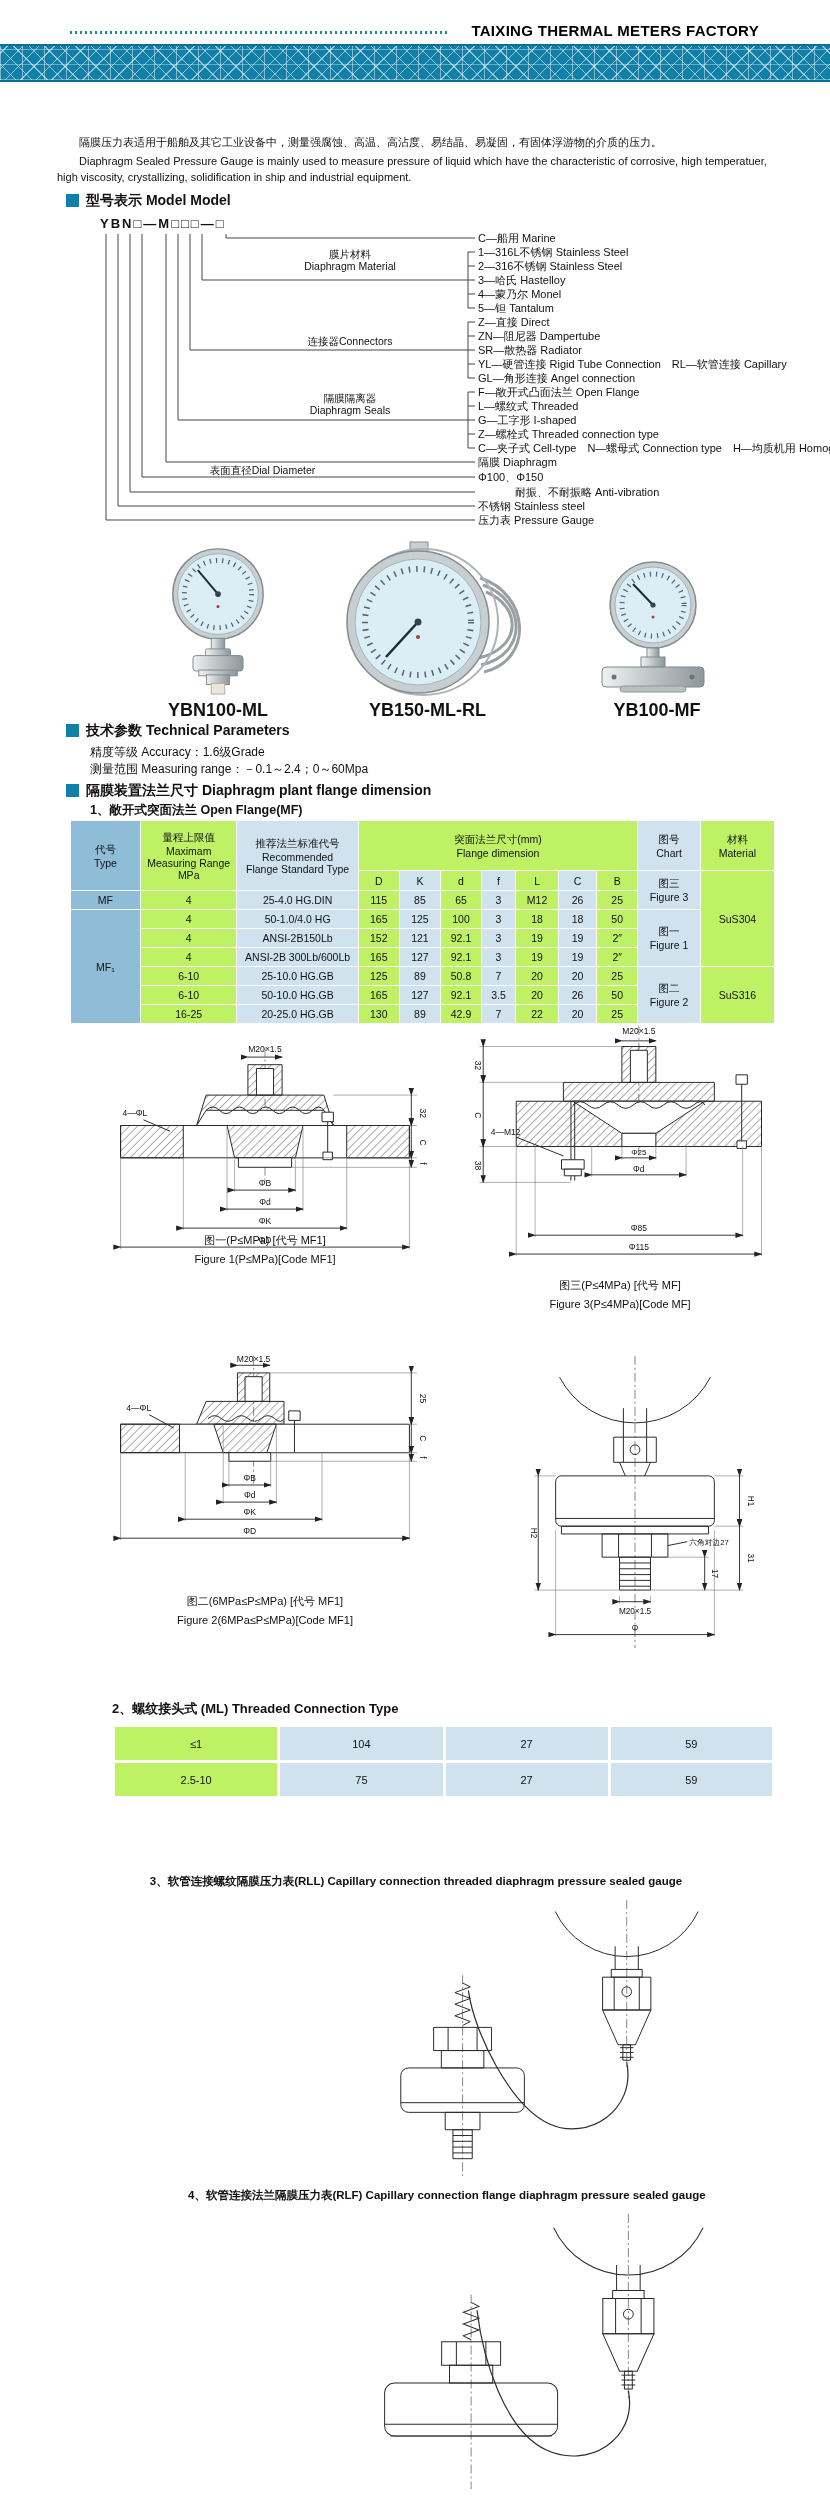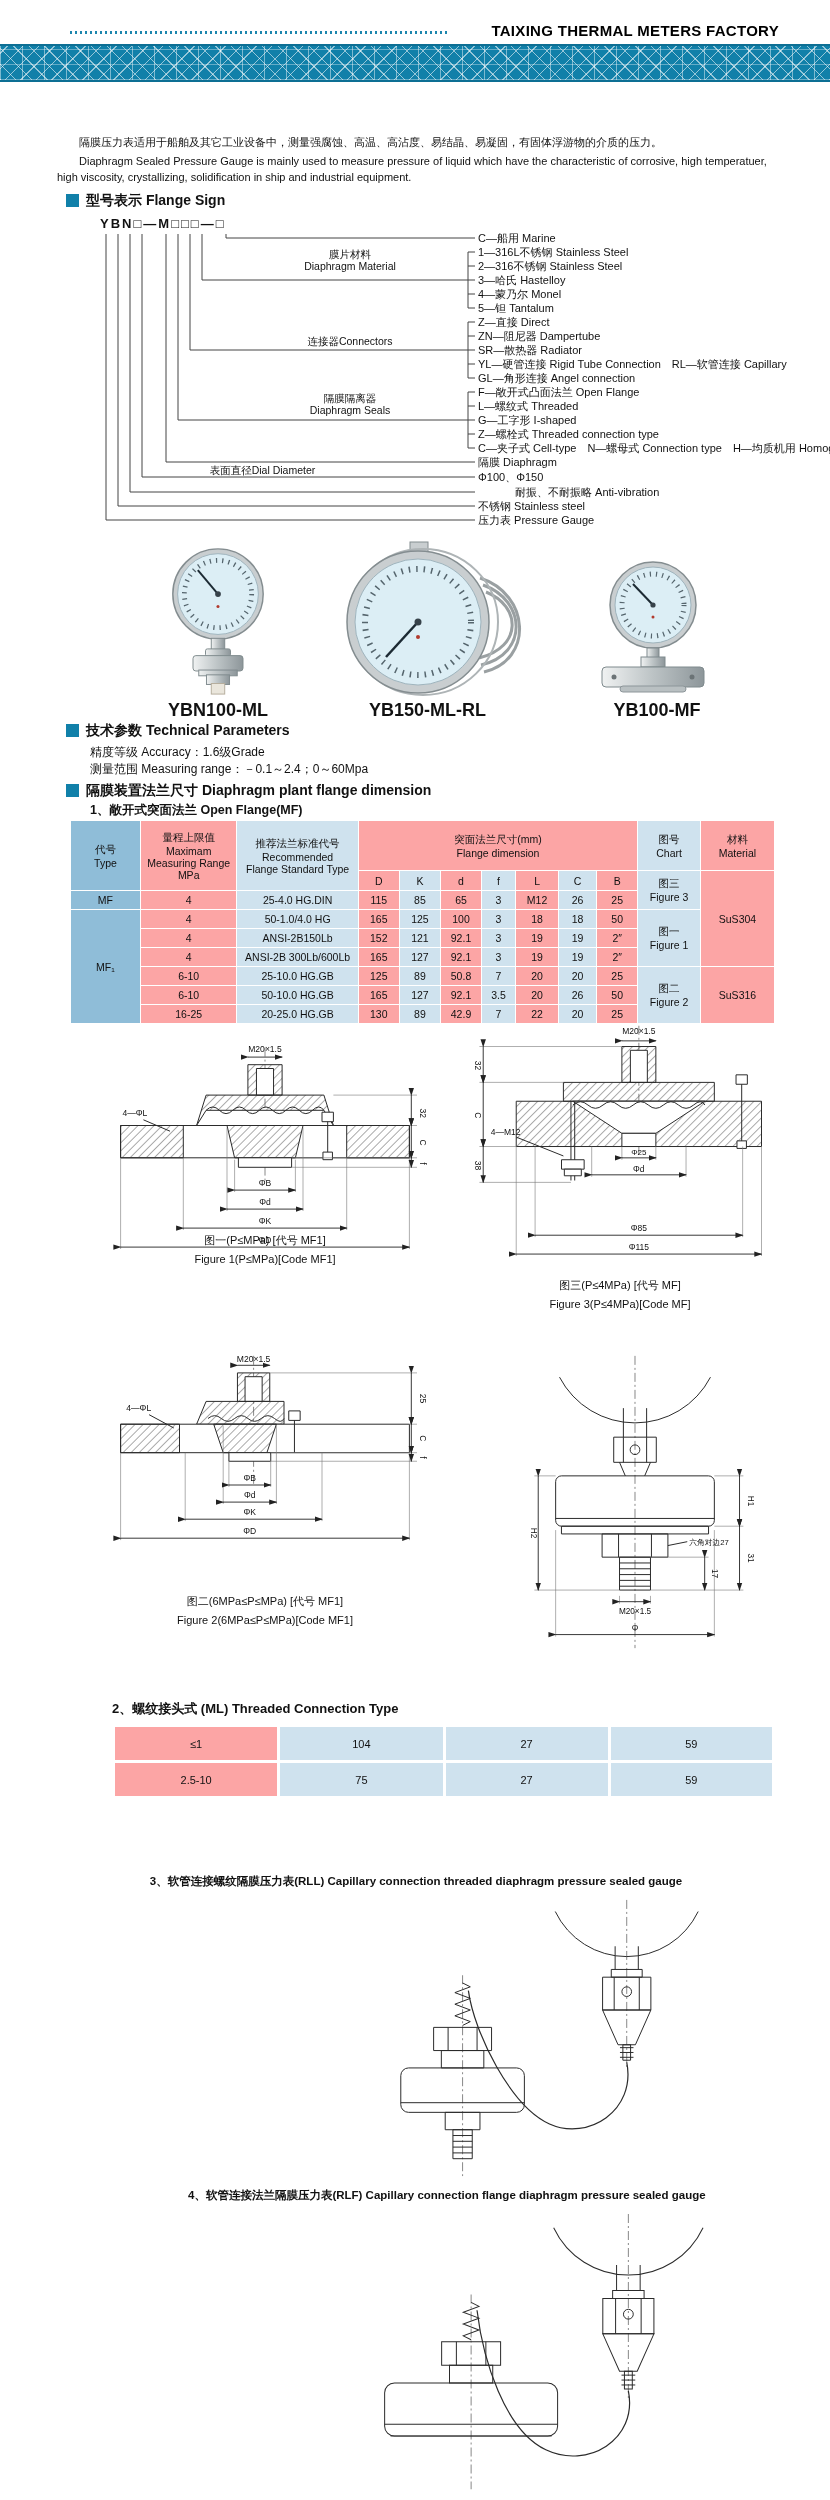--- a/index.html
+++ b/index.html
@@ -28,45 +28,45 @@
   .code{font-size:13px;font-weight:bold;letter-spacing:2px;}
   .opt{position:absolute;left:378px;font-size:11px;line-height:14px;white-space:nowrap;}
   .glabel{position:absolute;font-size:10.5px;text-align:center;line-height:12px;}
   
   table{border-collapse:collapse;}
   td,th{border:1.5px solid #fff;text-align:center;vertical-align:middle;font-weight:normal;}
   .t1{font-size:10.5px;}
   .t1 td,.t1 th{padding:0 2px;}
   .h-blue{background:#74aed2;}
   .c-blue{background:#8fbdd8;}
-  .g{background:#fca5a5;}
+  .g{background:#bef264;}
   .b{background:#cfe2ee;}
   .t2{font-size:11px;}
   .t2 td,.t2 th{border:3px solid #fff;}
   .cap{font-size:11px;text-align:center;line-height:19px;}
   .gcap{font-size:18px;font-weight:600;text-align:center;}
   svg text{font-family:"Liberation Sans","DejaVu Sans",sans-serif;}
   .dwg line,.dwg path,.dwg rect,.dwg polygon{vector-effect:non-scaling-stroke;}
 </style>
 </head>
 <body>
 
 <div class="page">
 
   <div class="abs dotline" style="left:70px;top:31px;width:380px;"></div>
-  <div class="abs factory" style="left:434px;top:22px;width:345px;">TAIXING THERMAL METERS FACTORY</div>
+  <div class="abs factory" style="left:414px;top:22px;width:345px;">TAIXING THERMAL METERS FACTORY</div>
   <div class="abs banner" style="left:0;top:44px;width:830px;height:34px;"></div>
 
 
   <div class="abs intro" style="left:57px;top:134px;width:718px;">
     <p>隔膜压力表适用于船舶及其它工业设备中，测量强腐蚀、高温、高沾度、易结晶、易凝固，有固体浮游物的介质的压力。</p>
     <p>Diaphragm Sealed Pressure Gauge is mainly used to measure pressure of liquid which have the characteristic of corrosive, high temperatuer, high viscosity, crystallizing, solidification in ship and industrial equipment.</p>
   </div>
 
-  <div class="abs sechead" style="left:66px;top:192px;"><span class="sq"></span><span>型号表示 Flange Sign</span></div>
+  <div class="abs sechead" style="left:66px;top:192px;"><span class="sq"></span><span>型号表示 Model Model</span></div>
 
   <div class="abs" style="left:100px;top:216px;width:690px;height:322px;">
     <div class="abs code" style="left:0;top:0;">YBN□—M□□□—□</div>
     <svg class="abs" style="left:0;top:0;" width="690" height="322" viewBox="0 0 690 322">
       <g stroke="#444" stroke-width="1" fill="none">
         <path d="M126,18 V22 H375"></path>
         <path d="M102,18 V64 H368 M368,36 V92 M368,36 H375 M368,50 H375 M368,64 H375 M368,78 H375 M368,92 H375"></path>
         <path d="M90,18 V134 H368 M368,106 V162 M368,106 H375 M368,120 H375 M368,134 H375 M368,148 H375 M368,162 H375"></path>
         <path d="M78,18 V204 H368 M368,176 V232 M368,176 H375 M368,190 H375 M368,204 H375 M368,218 H375 M368,232 H375"></path>
         <path d="M66,18 V246 H375"></path>

